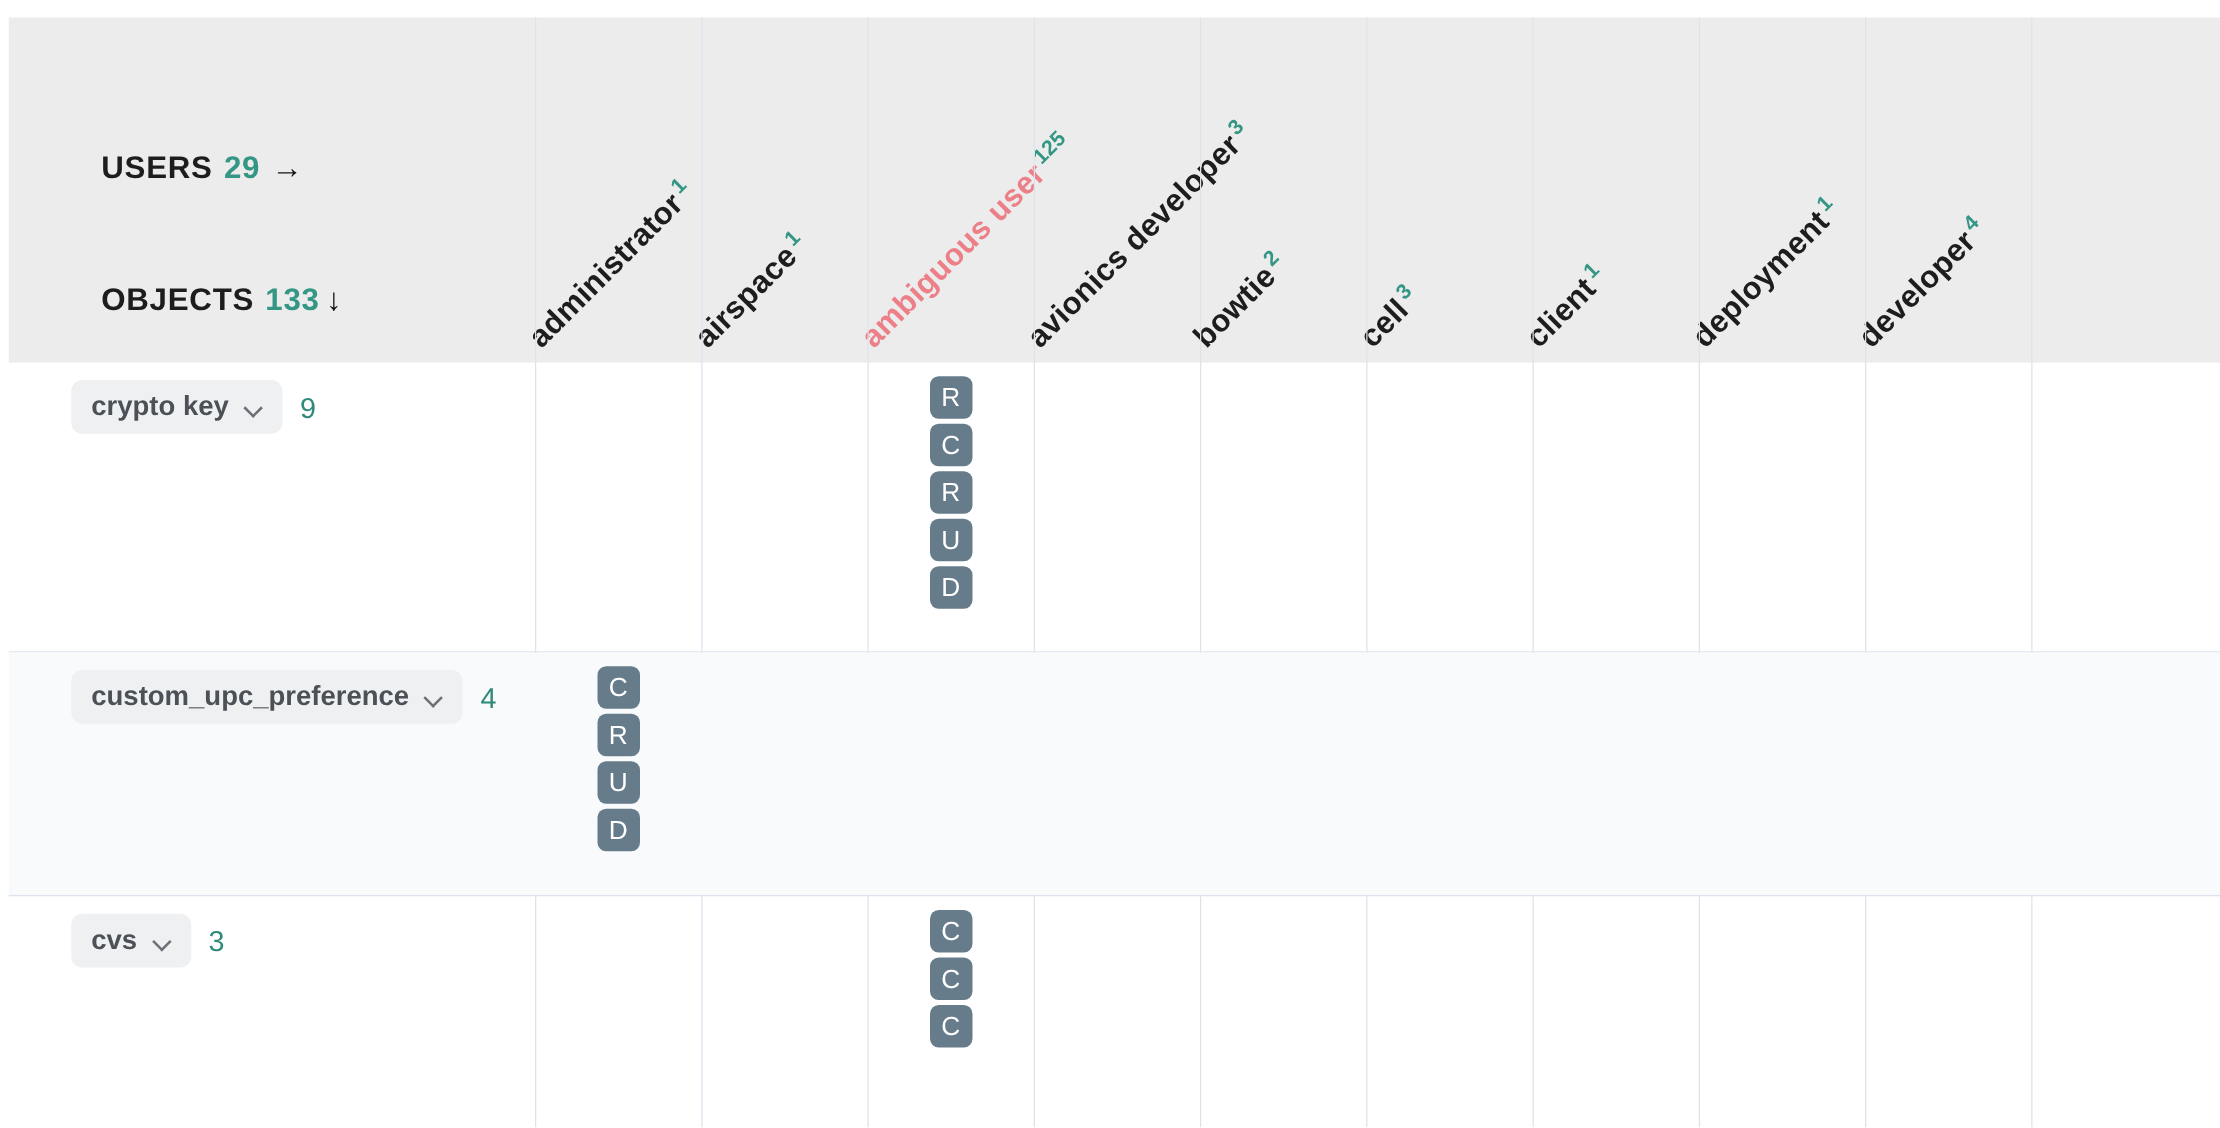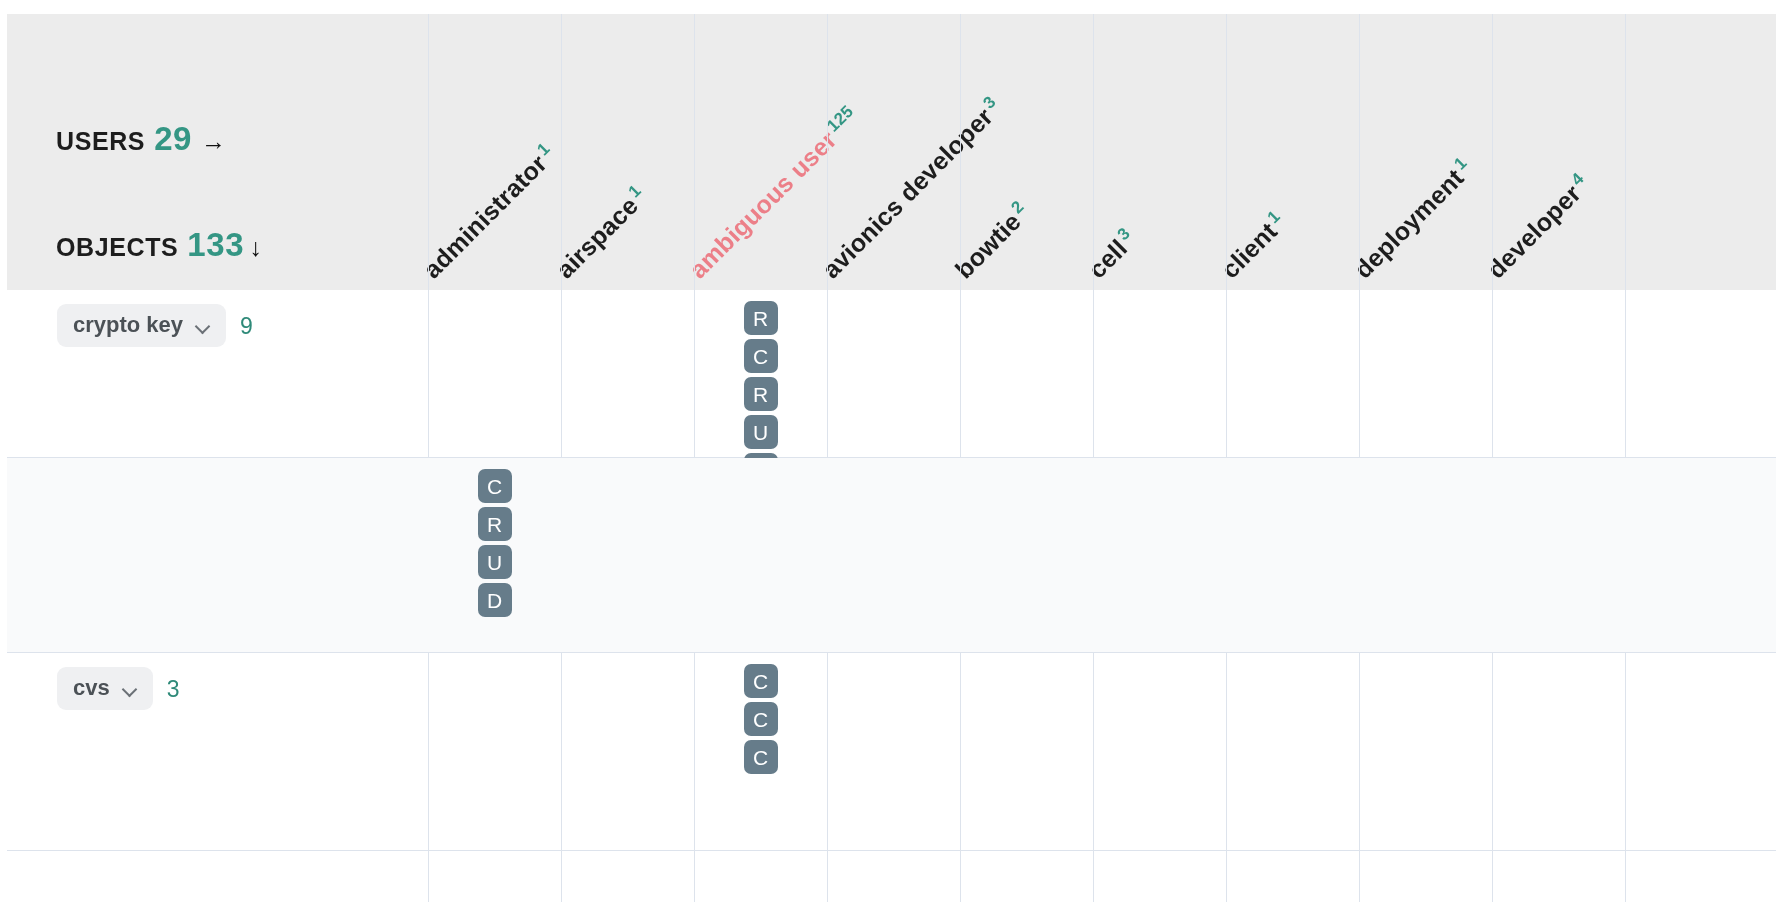--- a/index.html
+++ b/index.html
@@ -32,37 +32,37 @@
   .corner-cell {
     position: absolute;
     left: 0;
     top: 0;
     width: 421px;
     height: 276px;
   }
 
   .axis-label {
     position: absolute;
-    left: 49px;
+    left: 74px;
     font-size: 25px;
     font-weight: 700;
     letter-spacing: 0.6px;
     color: #1d1d1d;
     white-space: nowrap;
     display: flex;
     align-items: baseline;
     gap: 9px;
   }
   .axis-label.users   { top: 106px; }
   .axis-label.objects { top: 212px; }
 
   .axis-count {
     color: #349684;
     font-weight: 700;
-    font-size: 33px;
+    font-size: 25px;
   }
   .axis-arrow {
     color: #111111;
     font-size: 25px;
     font-weight: 700;
     line-height: 1;
   }
   .axis-label.objects .axis-arrow { margin-left: -4px; }
 
   
@@ -229,21 +229,21 @@
       <div class="vline" style="left: 960px;"></div>
       <div class="vline" style="left: 1093px;"></div>
       <div class="vline" style="left: 1226px;"></div>
       <div class="vline" style="left: 1359px;"></div>
       <div class="vline" style="left: 1492px;"></div>
       <div class="vline" style="left: 1625px;"></div>
     </div>
 
   <div class="body-area">
     <div id="rows">
-        <div class="row" style="height: 168px;">
+        <div class="row" style="height: 232px;">
           <div class="row-label-cell">
             <div class="row-pill">
               <span>crypto key</span>
               <span class="chev"></span>
             </div>
             <span class="row-count">9</span>
           </div>
           <div class="cell" style="left: 421px; width: 133px;"></div>
           <div class="cell" style="left: 554px; width: 133px;"></div>
           <div class="cell" style="left: 687px; width: 133px;">
@@ -254,20 +254,27 @@
             <span class="badge">D</span>
           </div>
           <div class="cell" style="left: 820px; width: 133px;"></div>
           <div class="cell" style="left: 953px; width: 133px;"></div>
           <div class="cell" style="left: 1086px; width: 133px;"></div>
           <div class="cell" style="left: 1219px; width: 133px;"></div>
           <div class="cell" style="left: 1352px; width: 133px;"></div>
           <div class="cell" style="left: 1485px; width: 133px;"></div>
         </div>
         <div class="row alt" style="height: 195px;">
+          <div class="row-label-cell">
+            <div class="row-pill">
+              <span>custom_upc_preference</span>
+              <span class="chev"></span>
+            </div>
+            <span class="row-count">4</span>
+          </div>
           <div class="cell" style="left: 421px; width: 133px;">
             <span class="badge">C</span>
             <span class="badge">R</span>
             <span class="badge">U</span>
             <span class="badge">D</span>
           </div>
           <div class="cell" style="left: 554px; width: 133px;"></div>
           <div class="cell" style="left: 687px; width: 133px;"></div>
           <div class="cell" style="left: 820px; width: 133px;"></div>
           <div class="cell" style="left: 953px; width: 133px;"></div>

